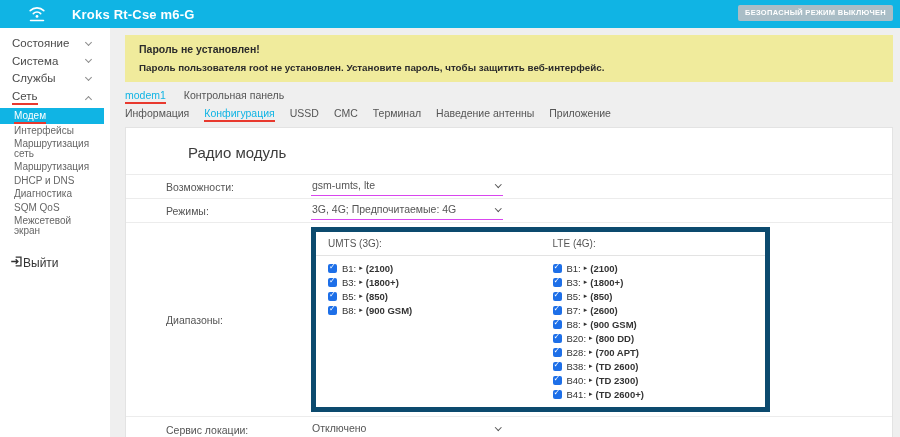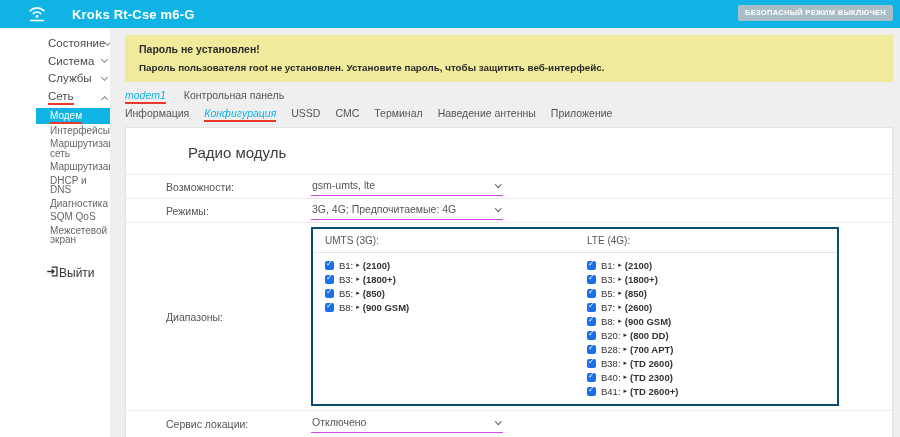--- a/index.html
+++ b/index.html
@@ -17,56 +17,56 @@
   
   .header{position:absolute;top:0;left:0;right:0;height:28px;background:var(--accent);
           display:flex;align-items:center;z-index:5;}
   .logo{margin-left:24px;display:flex;align-items:center;}
   .app-title{color:#fff;font-size:13px;font-weight:700;margin-left:22px;letter-spacing:.2px;}
   .safe-badge{position:absolute;right:7px;top:5px;background:var(--badge);color:#fff;
               font-size:7.5px;font-weight:700;padding:3px 7px 4px;border-radius:2px;
               letter-spacing:.3px;cursor:pointer;}
 
   
-  .sidebar{position:absolute;left:16px;top:28px;width:104px;bottom:0;background:#fff;padding-top:7px;padding-left:20px;}
+  .sidebar{position:absolute;left:0;top:28px;width:104px;bottom:0;background:#fff;padding-top:7px;}
   .sb-item{display:flex;justify-content:space-between;align-items:center;
            padding:3px 13px 3px 12px;font-size:11.5px;line-height:11.5px;color:#4a4a4a;cursor:pointer;}
   .chev{width:5px;height:5px;border-right:1.3px solid #8d8d8d;border-bottom:1.3px solid #8d8d8d;
         display:inline-block;flex:none;}
   .chev.down{transform:rotate(45deg);margin-top:-3px;}
   .chev.up{transform:rotate(-135deg);margin-top:3px;}
   .sb-sub-item{padding:2px 14px;font-size:10px;line-height:9.5px;color:#666;cursor:pointer;}
   .sb-sub-item.active{background:var(--accent);color:#fff;padding-top:3px;padding-bottom:3px;}
   .annot{border-bottom:2px solid var(--annot);padding-bottom:1px;}
   .logout{display:flex;align-items:center;margin:18px 16px 0 10px;font-size:12px;color:#333;cursor:pointer;}
 
   
   .content{position:absolute;left:110px;top:28px;right:0;bottom:0;background:#efefef;}
   .banner{margin:7px 7px 0 15px;background:var(--banner);padding:8px 14px 9px;}
   .banner-title{font-size:10.5px;font-weight:700;color:#2b2b2b;margin-bottom:7px;}
   .banner-text{font-size:9.8px;font-weight:700;color:#2b2b2b;}
 
   .tabs-primary{display:flex;gap:18px;margin:7px 0 0 15px;font-size:10.5px;color:#555;}
   .tabs-secondary{display:flex;gap:15px;margin:6px 0 0 15px;font-size:10.5px;color:#555;}
   .tab{cursor:pointer;white-space:nowrap;}
-  .tab.active{color:var(--accent);font-style:italic;}
+  .tab.active{color:var(--accent);}
 
   
   .card{margin:8px 7px 0 15px;background:#fff;border:1px solid #e3e3e3;}
   .panel-title{padding:16px 0 13px 62px;font-size:15px;color:#3c3c3c;}
   .form-row{display:flex;align-items:center;border-top:1px solid #ececec;padding:2px 0 2px 40px;}
   .form-label{width:145px;flex:none;font-size:10.5px;color:#555;}
   .select{width:192px;display:flex;align-items:center;justify-content:space-between;
           border-bottom:1px solid #d946ef;font-size:10.5px;color:#555;
           padding:2px 3px 4px 1px;cursor:pointer;}
   .chev-sm{width:4.5px;height:4.5px;border-right:1.2px solid #555;border-bottom:1.2px solid #555;
            transform:rotate(45deg);margin-top:-2px;flex:none;}
 
   .bands-row{display:flex;align-items:center;border-top:1px solid #ececec;padding-left:40px;}
-  .bands-box{flex:none;width:528px;border:2px solid #0c4a6e;margin:4px 0;}
+  .bands-box{flex:none;width:459px;border:5px solid #0c4a6e;margin:4px 0;}
   .bands-head{display:flex;border-bottom:1px solid #e3e3e3;}
   .bands-head>div{width:50%;padding:6px 12px;font-size:10px;color:#555;}
   .bands-body{display:flex;}
   .bands-col{width:50%;padding:5px 12px 6px;}
   .band-item{display:flex;align-items:center;height:14px;font-size:9.5px;color:#333;cursor:pointer;}
   .cb{width:9px;height:9px;flex:none;background:var(--cbblue);border-radius:2px;margin-right:5px;position:relative;}
   .cb::after{content:"\2713";position:absolute;left:1px;top:-1.5px;color:#fff;font-size:8px;font-weight:700;}
   .band-id{margin-right:1px;}
   .band-arrow{font-size:7px;margin:0 3px 0 2px;color:#333;}
   .band-arrow::after{content:"\25B8";}

